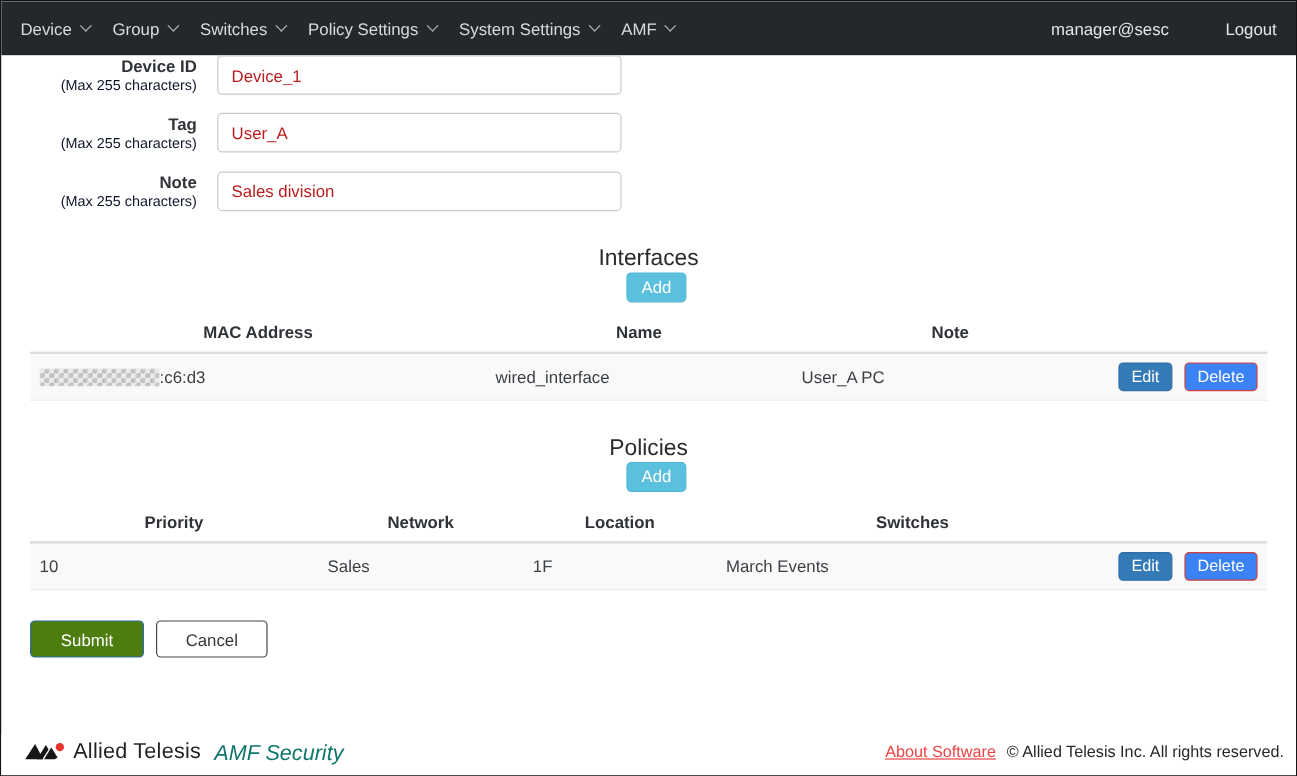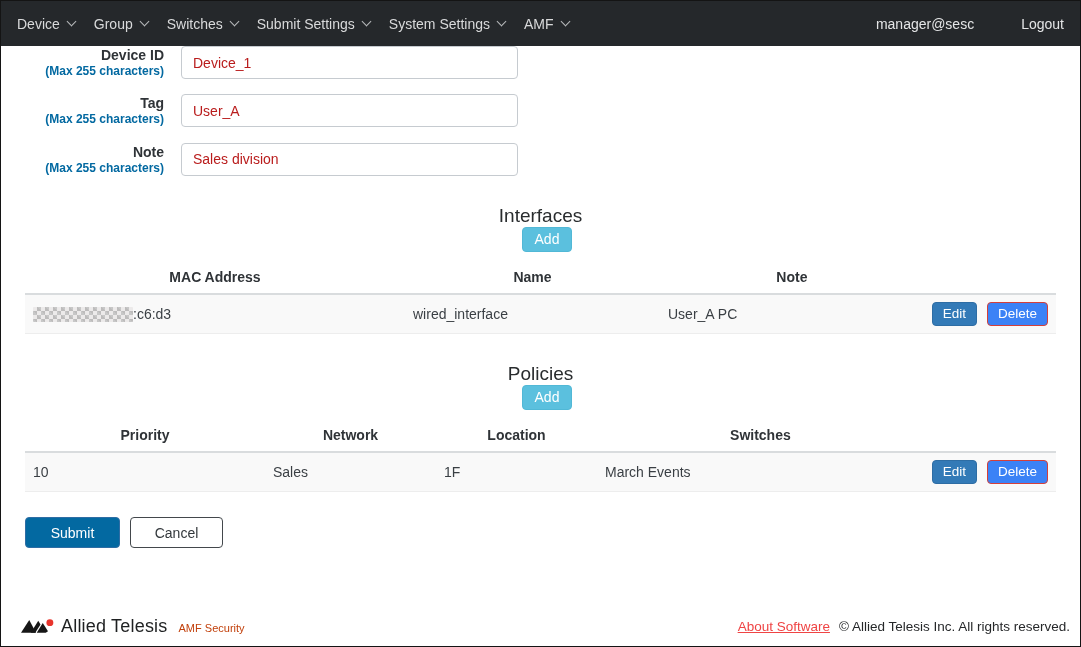--- a/index.html
+++ b/index.html
@@ -25,21 +25,21 @@
   }
   .nav-right { margin-left:auto; display:flex; align-items:center; }
   .nav-user { font-size:14px; color:#e4e5e6; margin-right:47px; }
   .nav-logout { font-size:14px; color:#e4e5e6; cursor:pointer; }
   
   .main { padding:0 24px; }
   h1.page-title { font-size:25px; font-weight:600; color:#292c2e; margin:28px 0 21px; }
   .form-group { display:flex; margin-bottom:15px; align-items:flex-start; }
   .label-col { width:139px; text-align:right; margin-right:17px; padding-top:1px; }
   .label-main { font-size:14px; font-weight:bold; color:#2f3337; line-height:1.2; }
-  .label-hint { font-size:12px; color:#0369a1; line-height:1.3;font-weight:bold; }
+  .label-hint { font-size:12px; color:#0f172a; line-height:1.3; }
   input.text-input {
     width:337px; height:33px; border:1px solid #c6cbd0; border-radius:4px;
     padding:0 11px; font-size:14px; color:#b91c1c;
     font-family:"Liberation Sans", sans-serif; background:#fff;
   }
   
   .section-head { display:flex; align-items:center; margin-top:29px;flex-direction:column; }
   .section-title { font-size:19px; color:#292c2e; font-weight:400; }
   .btn-add {
     margin-left:13px; background:#5bc0de; border:1px solid #51b8d6; color:#fff;
@@ -67,38 +67,38 @@
     display:inline-block; width:100px; height:15px; vertical-align:-3px;
     background-image:
       linear-gradient(45deg,#c7c7c7 25%,transparent 25%,transparent 75%,#c7c7c7 75%),
       linear-gradient(45deg,#bdbcbc 25%,#eceaea 25%,#eceaea 75%,#bdbcbc 75%);
     background-size:8px 8px; background-position:0 0,4px 4px;
     border-radius:1px;
   }
   
   .form-actions { margin-top:25px; display:flex; }
   .btn-submit {
-    width:95px; height:31px; background:#0369a1; border:1px solid #2e6da4;
+    width:95px; height:31px; background:#4d7c0f; border:1px solid #2e6da4;
     color:#fff; font-size:14px; border-radius:4px; cursor:pointer;
     font-family:"Liberation Sans", sans-serif;
   }
   .btn-cancel {
     width:93px; height:31px; background:#fff; border:1px solid #43484c;
     color:#33383c; font-size:14px; border-radius:4px; margin-left:10px; cursor:pointer;
     font-family:"Liberation Sans", sans-serif;
   }
   
   .footer {
     position:absolute; left:0; right:0; bottom:0; height:34px;
     display:flex; align-items:center; padding:0 10px 6px 20px; background:#fff;
   }
   .brand { display:flex; align-items:center;text-align:right; }
   .brand-logo { margin-right:7px; }
   .brand-name { font-size:18px; color:#1e2021; letter-spacing:0.2px; }
-  .product-name { font-size:11px; color:#c2410c; margin-left:11px; padding-top:3px; }
+  .product-name { font-size:18px; color:#0f766e; margin-left:11px; padding-top:3px;font-style:italic; }
   .footer-right { margin-left:auto; display:flex; align-items:baseline; font-size:13.5px; }
   .about-link { color:#ef4444; text-decoration:underline; cursor:pointer; margin-right:9px; }
   .copyright { color:#26282a; }
 </style>
 </head>
 <body>
 
 <div class="page">
 
   <div class="navbar">
@@ -108,21 +108,21 @@
     </div>
     <div class="nav-item">
       <span>Group</span>
       <span class="caret"></span>
     </div>
     <div class="nav-item">
       <span>Switches</span>
       <span class="caret"></span>
     </div>
     <div class="nav-item">
-      <span>Submit Settings</span>
+      <span>Policy Settings</span>
       <span class="caret"></span>
     </div>
     <div class="nav-item">
       <span>System Settings</span>
       <span class="caret"></span>
     </div>
     <div class="nav-item">
       <span>AMF</span>
       <span class="caret"></span>
     </div>

